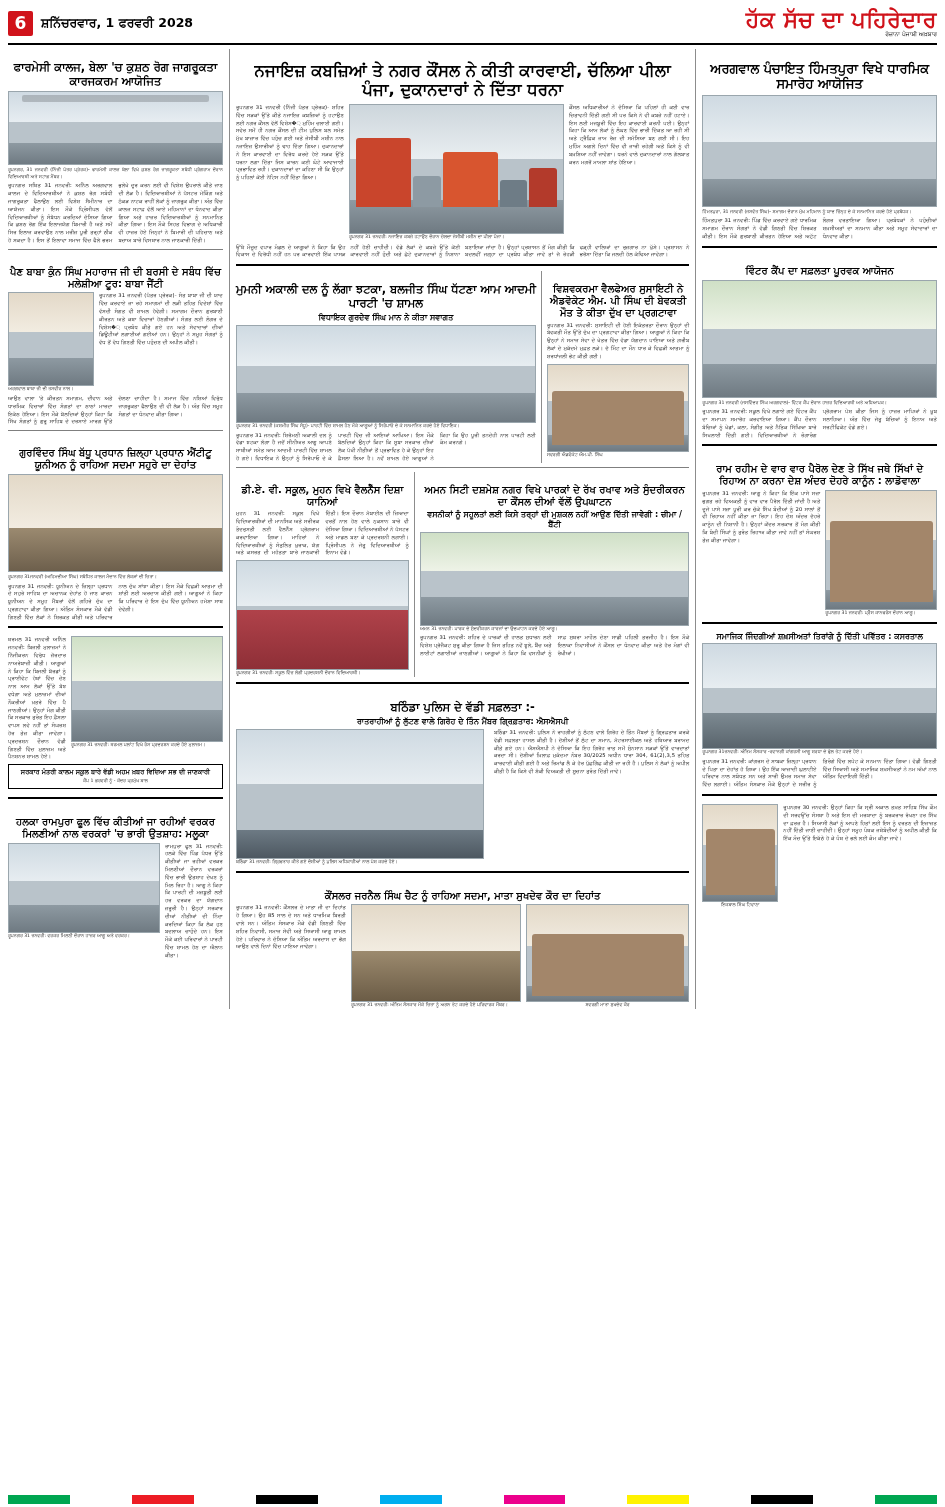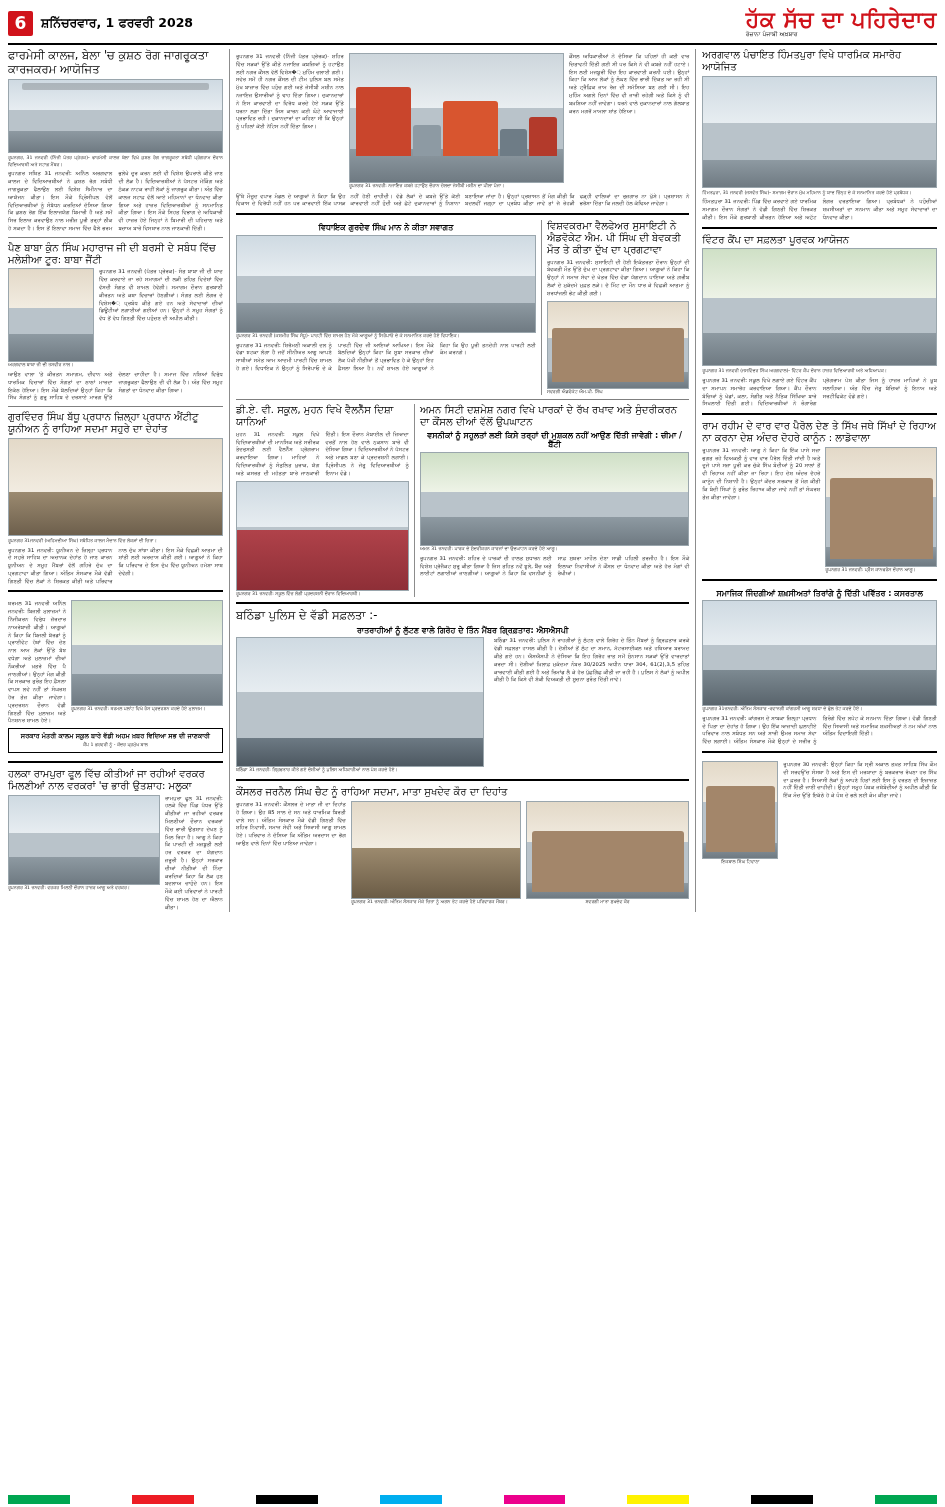--- a/index.html
+++ b/index.html
@@ -4,38 +4,38 @@
 <style>
   html,body{margin:0;padding:0;background:#ffffff;}
   body{width:945px;height:1507px;font-family:"DejaVu Sans","Liberation Sans",sans-serif;color:#000;}
   .page{position:relative;width:945px;height:1507px;box-sizing:border-box;padding:6px 8px 0 8px;background:#fff;}
 
   
   .masthead{display:flex;align-items:center;justify-content:space-between;border-bottom:2px solid #000;padding-bottom:3px;height:34px;}
   .page-badge{width:25px;height:25px;background:#d0121a;color:#fff;font-weight:bold;font-size:17px;display:flex;align-items:center;justify-content:center;border-radius:2px;}
   .mh-left{display:flex;align-items:center;gap:8px;}
   .mh-date{font-size:12.5px;font-weight:bold;}
-  .mh-logo{font-size:22px;font-weight:bold;color:#d0121a;letter-spacing:.5px;line-height:1;text-align:left;}
+  .mh-logo{font-size:22px;font-weight:bold;color:#d0121a;letter-spacing:.5px;line-height:1;text-align:right;}
   .mh-logo .sub{display:block;font-size:6px;color:#000;font-weight:normal;letter-spacing:0;}
 
   
   .grid{display:flex;gap:6px;margin-top:4px;}
   .col{display:flex;flex-direction:column;}
   .c1{width:218px;}
   .c2{width:460px;}
   .c3{width:238px;}
 
   .vline{width:1px;background:#000;opacity:.45;}
 
   
-  .hl{font-weight:normal;line-height:1.18;color:#000;}
+  .hl{font-weight:bold;text-align:center;line-height:1.18;color:#000;margin-top:12px;}
   .hl-xl{font-size:16.5px;}
   .hl-m{font-size:11.5px;}
   .hl-s{font-size:10px;}
-  .hl-xs{font-size:10px;}
+  .hl-xs{font-size:13px;}
   .rule{border-top:1px solid #000;opacity:.5;margin:4px 0;}
   .rule-thick{border-top:2px solid #000;margin:5px 0;}
 
   .body{font-size:5.2px;line-height:1.5;text-align:justify;color:#111;letter-spacing:.1px;}
   .cap{font-size:4.6px;line-height:1.45;text-align:justify;color:#222;}
 
   .cols2{column-count:2;column-gap:6px;}
   .cols3{column-count:3;column-gap:6px;}
   .cols4{column-count:4;column-gap:5px;}
 
@@ -222,20 +222,21 @@
         </div>
       </div>
 
     </div>
 
     <div class="vline"></div>
 
     <div class="col c2">
 
       <div>
+        <div class="hl hl-xl">ਨਜਾਇਜ਼ ਕਬਜ਼ਿਆਂ ਤੇ ਨਗਰ ਕੌਂਸਲ ਨੇ ਕੀਤੀ ਕਾਰਵਾਈ, ਚੱਲਿਆ ਪੀਲਾ ਪੰਜਾ, ਦੁਕਾਨਦਾਰਾਂ ਨੇ ਦਿੱਤਾ ਧਰਨਾ</div>
         <div class="flexrow" style="margin-top:4px">
           <div class="body" style="width:108px">ਰੂਪਨਗਰ 31 ਜਨਵਰੀ (ਨਿੱਜੀ ਪੱਤਰ ਪ੍ਰੇਰਕ)- ਸ਼ਹਿਰ ਵਿੱਚ ਸੜਕਾਂ ਉੱਤੇ ਕੀਤੇ ਨਜਾਇਜ਼ ਕਬਜ਼ਿਆਂ ਨੂੰ ਹਟਾਉਣ ਲਈ ਨਗਰ ਕੌਂਸਲ ਵੱਲੋਂ ਵਿਸ਼ੇਸ�਼ ਮੁਹਿੰਮ ਚਲਾਈ ਗਈ। ਸਵੇਰ ਸਮੇਂ ਹੀ ਨਗਰ ਕੌਂਸਲ ਦੀ ਟੀਮ ਪੁਲਿਸ ਬਲ ਸਮੇਤ ਮੁੱਖ ਬਾਜ਼ਾਰ ਵਿੱਚ ਪਹੁੰਚ ਗਈ ਅਤੇ ਜੇਸੀਬੀ ਮਸ਼ੀਨ ਨਾਲ ਨਜਾਇਜ਼ ਉਸਾਰੀਆਂ ਨੂੰ ਢਾਹ ਦਿੱਤਾ ਗਿਆ। ਦੁਕਾਨਦਾਰਾਂ ਨੇ ਇਸ ਕਾਰਵਾਈ ਦਾ ਵਿਰੋਧ ਕਰਦੇ ਹੋਏ ਸੜਕ ਉੱਤੇ ਧਰਨਾ ਲਗਾ ਦਿੱਤਾ ਜਿਸ ਕਾਰਨ ਕਈ ਘੰਟੇ ਆਵਾਜਾਈ ਪ੍ਰਭਾਵਿਤ ਰਹੀ। ਦੁਕਾਨਦਾਰਾਂ ਦਾ ਕਹਿਣਾ ਸੀ ਕਿ ਉਨ੍ਹਾਂ ਨੂੰ ਪਹਿਲਾਂ ਕੋਈ ਨੋਟਿਸ ਨਹੀਂ ਦਿੱਤਾ ਗਿਆ।</div>
           <div style="width:215px">
             <div class="ph red" style="height:128px">
               <div class="sky" style="background:linear-gradient(#cdd6dc,#e9eef1)"></div>
               <div class="ground" style="height:26%"></div>
               <div class="row" style="bottom:20%;height:62%">
                   <i style="flex:2;background:#c9452c;height:88%"></i>
                   <i style="flex:1;background:#8d9aa3;height:40%"></i>
                   <i style="flex:2;background:#d8552f;height:70%"></i>
@@ -246,20 +247,21 @@
             <div class="cap">ਰੂਪਨਗਰ 31 ਜਨਵਰੀ: ਨਜਾਇਜ਼ ਕਬਜ਼ੇ ਹਟਾਉਣ ਦੌਰਾਨ ਚੱਲਦਾ ਜੇਸੀਬੀ ਮਸ਼ੀਨ ਦਾ ਪੀਲਾ ਪੰਜਾ।</div>
           </div>
           <div class="body grow">ਕੌਂਸਲ ਅਧਿਕਾਰੀਆਂ ਨੇ ਦੱਸਿਆ ਕਿ ਪਹਿਲਾਂ ਹੀ ਕਈ ਵਾਰ ਚਿਤਾਵਨੀ ਦਿੱਤੀ ਗਈ ਸੀ ਪਰ ਕਿਸੇ ਨੇ ਵੀ ਕਬਜ਼ੇ ਨਹੀਂ ਹਟਾਏ। ਇਸ ਲਈ ਮਜਬੂਰੀ ਵਿੱਚ ਇਹ ਕਾਰਵਾਈ ਕਰਨੀ ਪਈ। ਉਨ੍ਹਾਂ ਕਿਹਾ ਕਿ ਆਮ ਲੋਕਾਂ ਨੂੰ ਲੰਘਣ ਵਿੱਚ ਭਾਰੀ ਦਿੱਕਤ ਆ ਰਹੀ ਸੀ ਅਤੇ ਟ੍ਰੈਫ਼ਿਕ ਜਾਮ ਰੋਜ਼ ਦੀ ਸਮੱਸਿਆ ਬਣ ਗਈ ਸੀ। ਇਹ ਮੁਹਿੰਮ ਅਗਲੇ ਦਿਨਾਂ ਵਿੱਚ ਵੀ ਜਾਰੀ ਰਹੇਗੀ ਅਤੇ ਕਿਸੇ ਨੂੰ ਵੀ ਬਖ਼ਸ਼ਿਆ ਨਹੀਂ ਜਾਵੇਗਾ। ਧਰਨੇ ਵਾਲੇ ਦੁਕਾਨਦਾਰਾਂ ਨਾਲ ਗੱਲਬਾਤ ਕਰਨ ਮਗਰੋਂ ਮਾਮਲਾ ਸ਼ਾਂਤ ਹੋਇਆ।</div>
         </div>
         <div class="body cols4" style="margin-top:3px">ਉੱਥੇ ਮੌਜੂਦ ਵਪਾਰ ਮੰਡਲ ਦੇ ਆਗੂਆਂ ਨੇ ਕਿਹਾ ਕਿ ਉਹ ਵਿਕਾਸ ਦੇ ਵਿਰੋਧੀ ਨਹੀਂ ਹਨ ਪਰ ਕਾਰਵਾਈ ਇੱਕ ਪਾਸੜ ਨਹੀਂ ਹੋਣੀ ਚਾਹੀਦੀ। ਵੱਡੇ ਲੋਕਾਂ ਦੇ ਕਬਜ਼ੇ ਉੱਤੇ ਕੋਈ ਕਾਰਵਾਈ ਨਹੀਂ ਹੁੰਦੀ ਅਤੇ ਛੋਟੇ ਦੁਕਾਨਦਾਰਾਂ ਨੂੰ ਨਿਸ਼ਾਨਾ ਬਣਾਇਆ ਜਾਂਦਾ ਹੈ। ਉਨ੍ਹਾਂ ਪ੍ਰਸ਼ਾਸਨ ਤੋਂ ਮੰਗ ਕੀਤੀ ਕਿ ਬਦਲਵੀਂ ਜਗ੍ਹਾ ਦਾ ਪ੍ਰਬੰਧ ਕੀਤਾ ਜਾਵੇ ਤਾਂ ਜੋ ਰੇਹੜੀ ਫੜ੍ਹੀ ਵਾਲਿਆਂ ਦਾ ਰੁਜ਼ਗਾਰ ਨਾ ਖੁੱਸੇ। ਪ੍ਰਸ਼ਾਸਨ ਨੇ ਭਰੋਸਾ ਦਿੱਤਾ ਕਿ ਜਲਦੀ ਹੱਲ ਕੱਢਿਆ ਜਾਵੇਗਾ।</div>
       </div>
       <div class="rule-thick"></div>
 
       <div class="flexrow">
         <div style="width:300px">
+          <div class="hl hl-m">ਮੁਮਨੀ ਅਕਾਲੀ ਦਲ ਨੂੰ ਲੱਗਾ ਝਟਕਾ, ਬਲਜੀਤ ਸਿੰਘ ਧੱਟਣਾ ਆਮ ਆਦਮੀ ਪਾਰਟੀ 'ਚ ਸ਼ਾਮਲ</div>
           <div class="sub-hl">ਵਿਧਾਇਕ ਗੁਰਦੇਵ ਸਿੰਘ ਮਾਨ ਨੇ ਕੀਤਾ ਸਵਾਗਤ</div>
           <div class="ph" style="height:96px">
             <div class="sky"></div>
               <div class="ground"></div>
             <div class="row">
                 <i></i>
                 <i class="t"></i>
                 <i></i>
                 <i></i>
                 <i class="t"></i>

